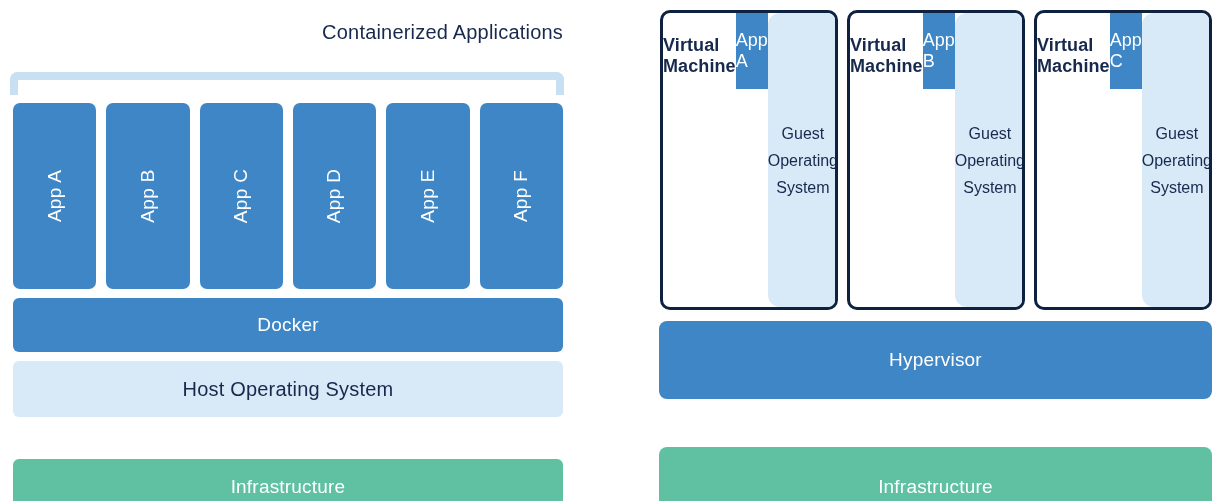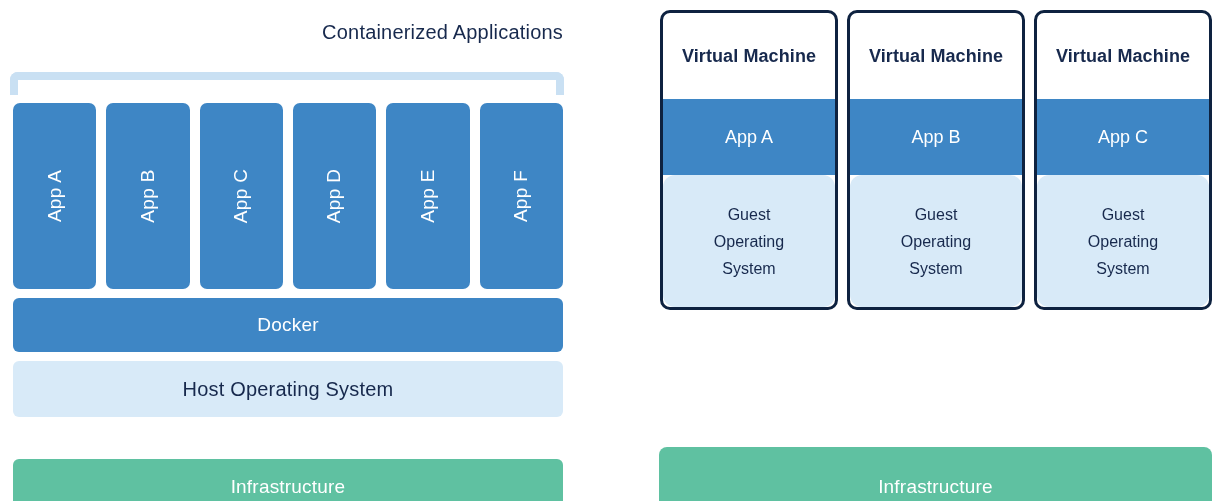--- a/index.html
+++ b/index.html
@@ -90,21 +90,21 @@
     display: flex;
     gap: 9px;
   }
   .vm {
     flex: 1;
     background: var(--white);
     border: 3px solid var(--border-navy);
     border-radius: 10px;
     overflow: hidden;
     display: flex;
-    flex-direction: column;
+    flex-direction: row;
   }
   .vm-head {
     height: 86px;
     display: flex;
     align-items: center;
     justify-content: center;
     font-size: 18px;
     font-weight: 700;
     color: var(--navy);
     letter-spacing: 0.1px;
@@ -190,18 +190,21 @@
 System</div>
       </div>
       <div class="vm">
         <div class="vm-head">Virtual Machine</div>
         <div class="vm-app">App C</div>
         <div class="vm-os">Guest
 Operating
 System</div>
       </div>
     </div>
+    <div class="bar blue hyper">
+      <span>Hypervisor</span>
+    </div>
     <div class="bar green infra-r">
       <span>Infrastructure</span>
     </div>
   </section>
 
 </div>
 
 </body></html>

